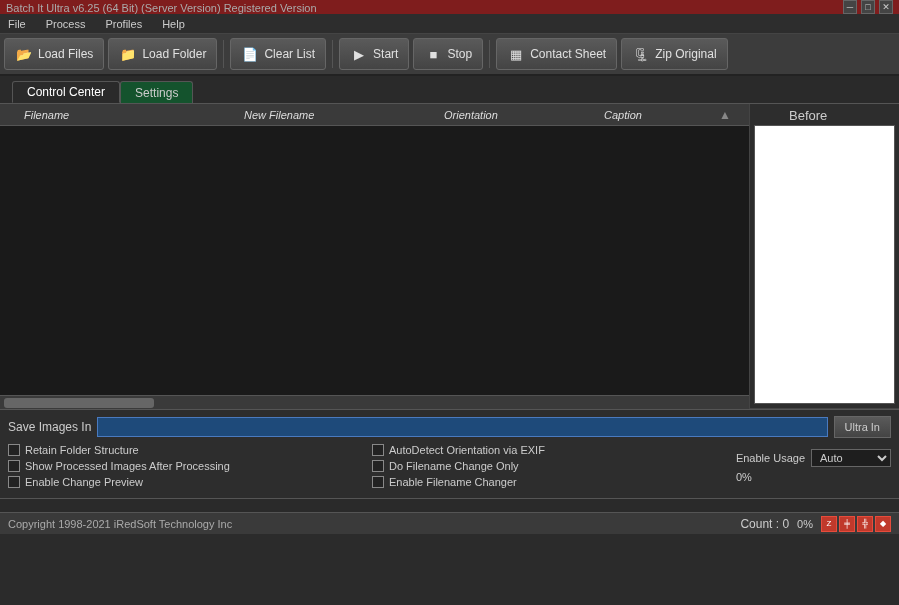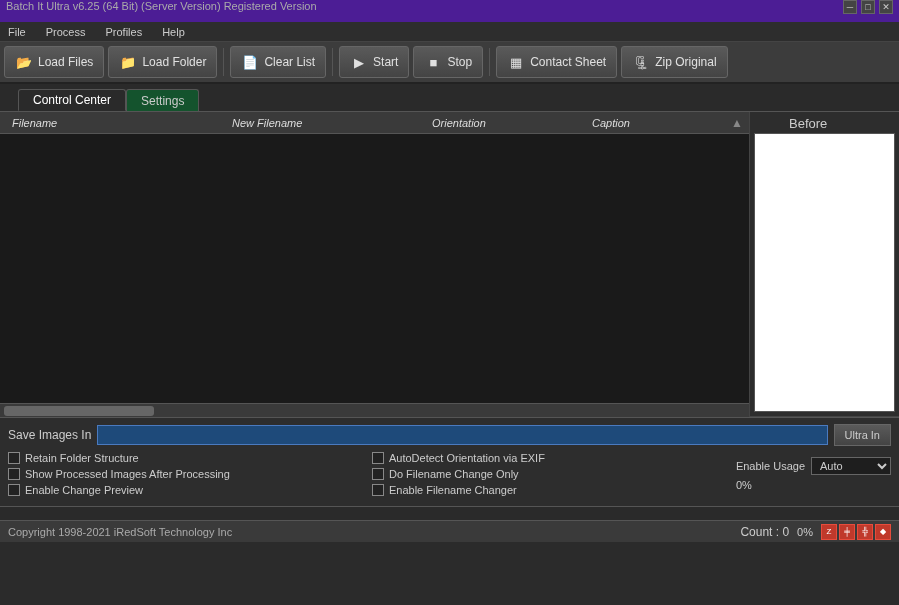--- a/index.html
+++ b/index.html
@@ -8,24 +8,24 @@
       height: 605px;
       background: #2b2b2b;
       font-family: 'Segoe UI', Tahoma, sans-serif;
       font-size: 12px;
       color: #ccc;
       overflow: hidden;
     }
 
     
     .title-bar {
-      background: #4c1d95;
-      height: 22px;
-      display: flex;
-      align-items: flex-start;
+      background: #7f1d1d;
+      height: 14px;
+      display: flex;
+      align-items: flex-end;
       justify-content: space-between;
       padding: 0 6px;
       color: #aaa;
       font-size: 11px;
     }
     .title-bar-buttons {
       display: flex;
       gap: 4px;
     }
     .title-btn {
@@ -98,21 +98,21 @@
       background: #555;
       margin: 0 2px;
     }
 
     
     .tabs-area {
       background: #2a2a2a;
       height: 28px;
       display: flex;
       align-items: flex-end;
-      padding: 0 18px;
+      padding: 0 12px;
       border-bottom: 1px solid #555;
     }
     .tab {
       height: 22px;
       padding: 0 14px;
       border: 1px solid #555;
       border-bottom: none;
       background: #14532d;
       color: #ccc;
       font-size: 12px;
@@ -133,21 +133,21 @@
       display: flex;
       flex-direction: column;
       overflow: hidden;
     }
     .table-header {
       display: flex;
       background: #3a3a3a;
       border-bottom: 1px solid #555;
       height: 22px;
       align-items: center;
-      padding: 0 4px;
+      padding: 0 16px;
     }
     .th-cell {
       color: #ddd;
       font-size: 11px;
       font-style: italic;
       padding: 0 8px;
     }
     .th-cell.filename { width: 220px; }
     .th-cell.newfilename { width: 200px; }
     .th-cell.orientation { width: 160px; }

